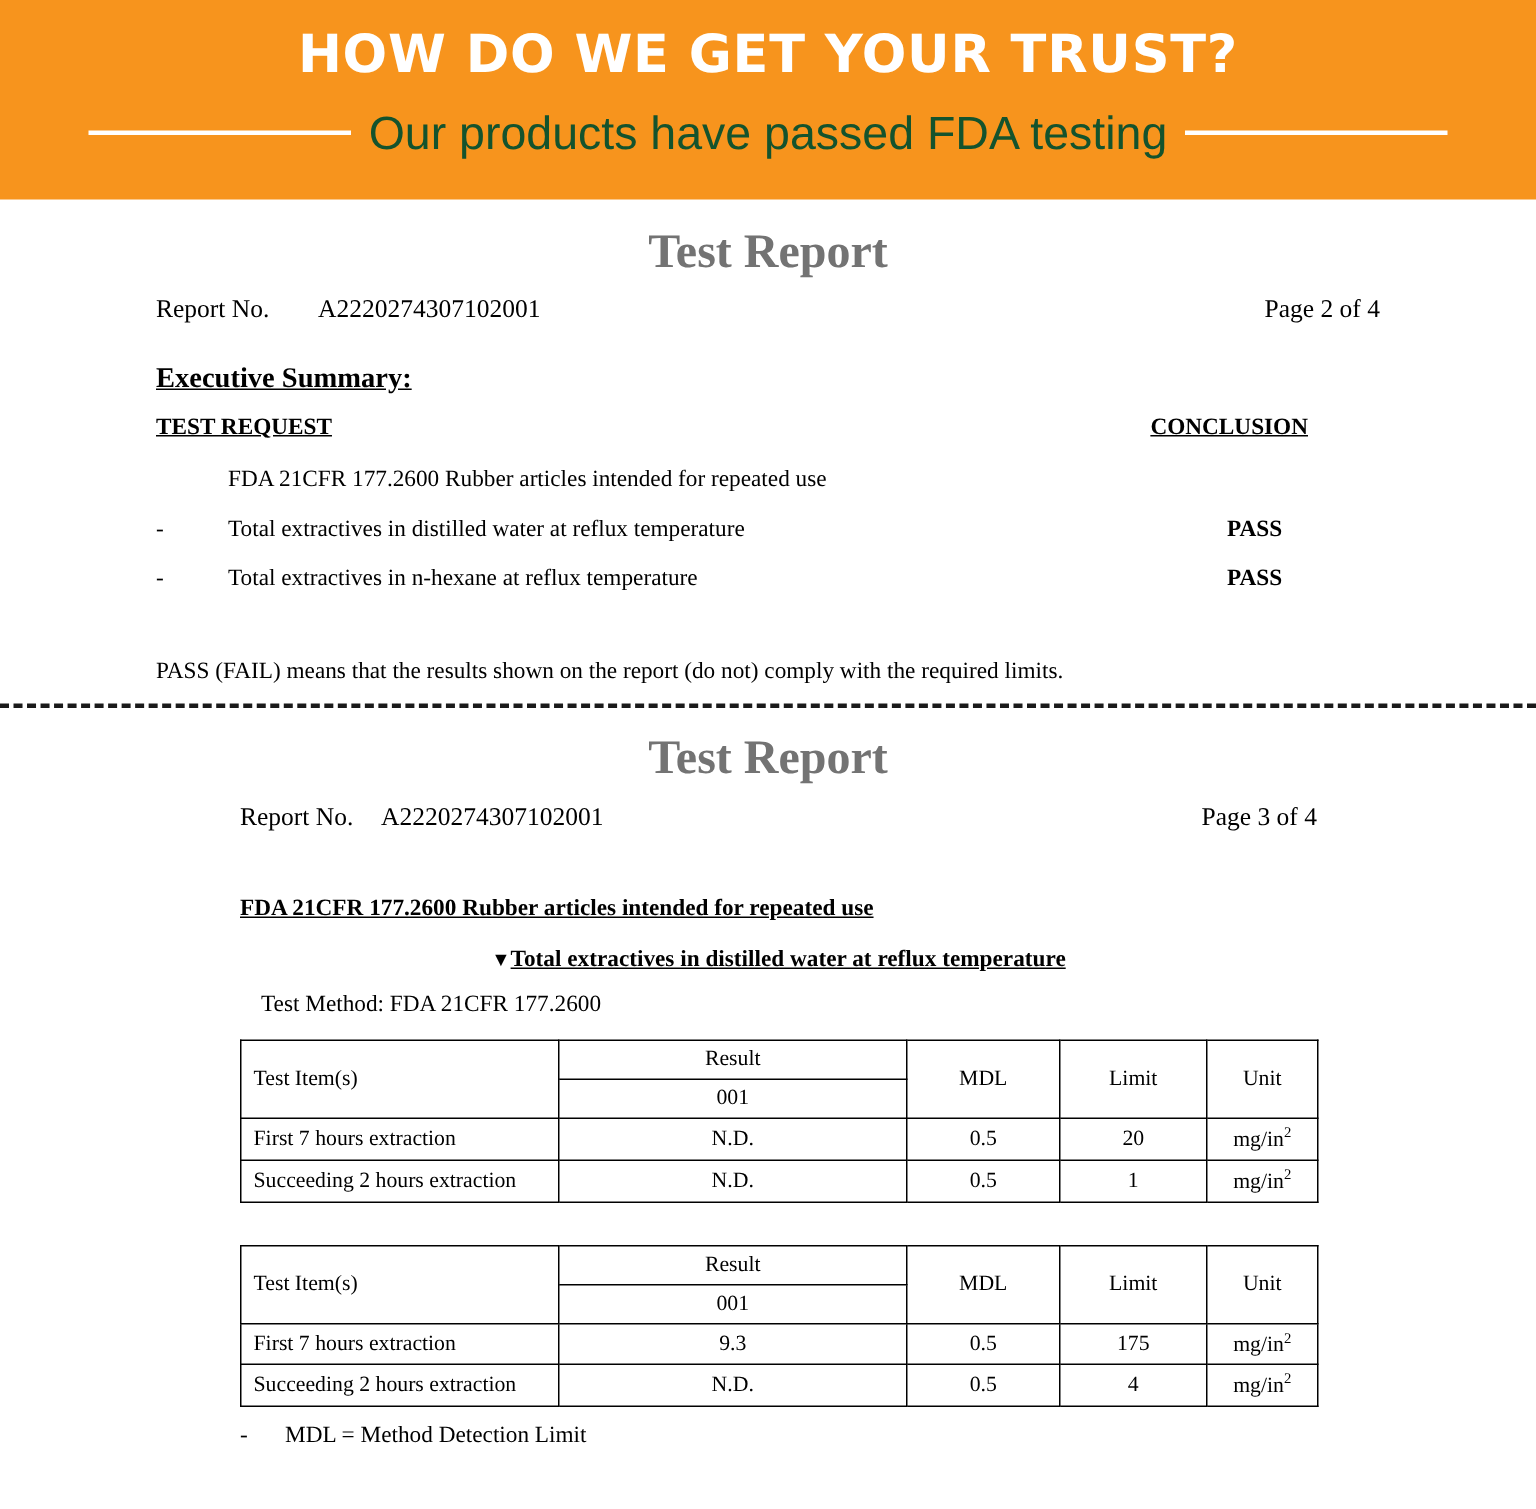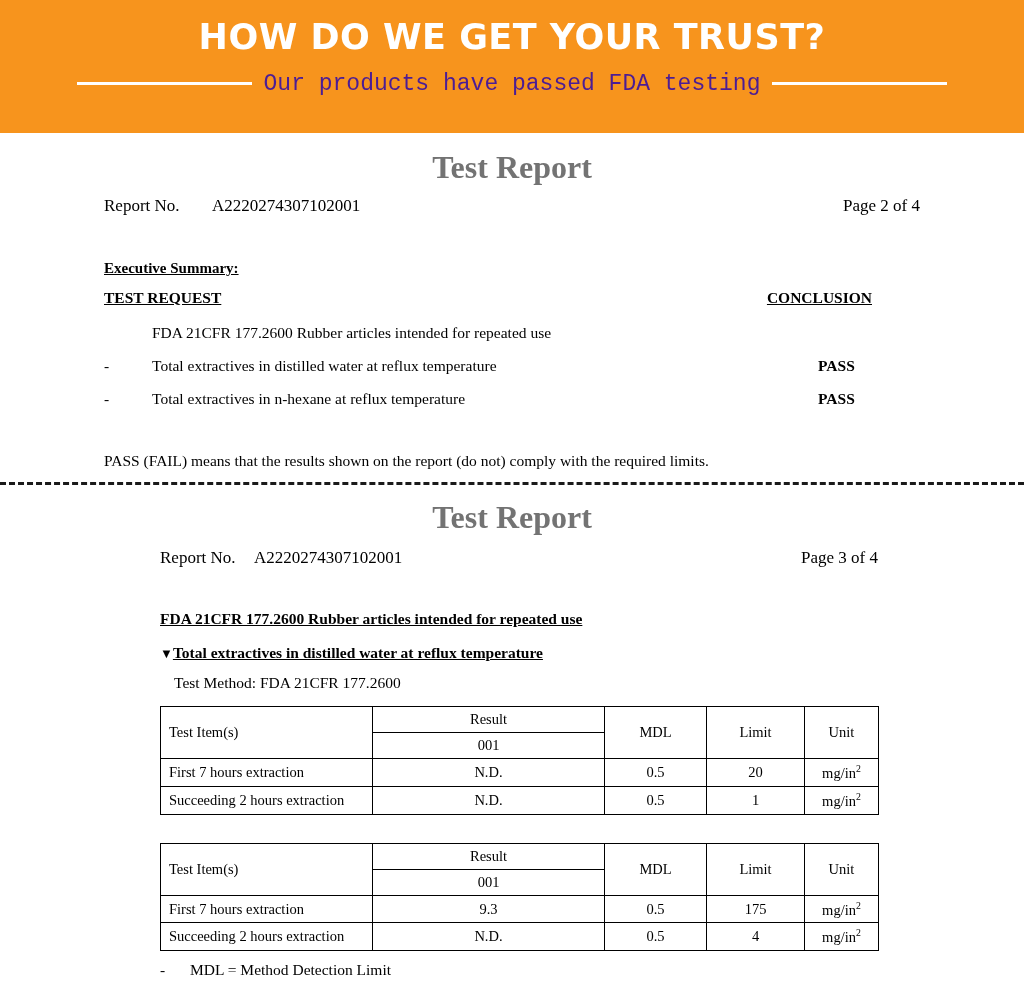--- a/index.html
+++ b/index.html
@@ -42,23 +42,23 @@
     margin-top: 14px;
     padding: 0 46px;
   }
   .rule {
     height: 3px;
     background: #ffffff;
     flex: 1 1 auto;
     max-width: 175px;
   }
   .banner-sub {
-    font-family: Liberation Mono, monospace;
-    font-size: 23px;
-    color: #4c1d95;
+    font-family: Liberation Sans, sans-serif;
+    font-size: 31px;
+    color: #14532d;
     padding: 0 12px;
     white-space: nowrap;
     font-weight: 400;
   }
 
   
   .report {
     position: relative;
     padding: 0 0 0 0;
   }
@@ -77,22 +77,22 @@
     font-size: 17px;
   }
   .report1 { padding-top: 16px; }
   .r1-title { margin-bottom: 10px; }
   .r1-inner { padding: 0 104px 0 104px; }
   .r1-reportno { display: flex; gap: 0; }
   .r1-reportno .lbl { width: 108px; }
   .exec {
     font-weight: bold;
     text-decoration: underline;
-    font-size: 15px;
-    margin-top: 44px;
+    font-size: 19px;
+    margin-top: 26px;
   }
   .testreq-row {
     display: flex;
     justify-content: space-between;
     margin-top: 12px;
   }
   .testreq, .conclusion {
     font-weight: bold;
     text-decoration: underline;
     font-size: 15.5px;
@@ -138,20 +138,21 @@
   .r2-headline {
     margin-top: 42px;
     font-weight: bold;
     text-decoration: underline;
     font-size: 15.5px;
   }
   .r2-sub {
     margin-top: 16px;
     font-weight: bold;
     font-size: 15.5px;
+    text-align: center;
   }
   .r2-sub u { text-decoration: underline; }
   .tri { font-size: 13px; }
   .r2-method {
     margin-top: 12px;
     padding-left: 14px;
     font-size: 15.5px;
   }
 
   table.tbl {

